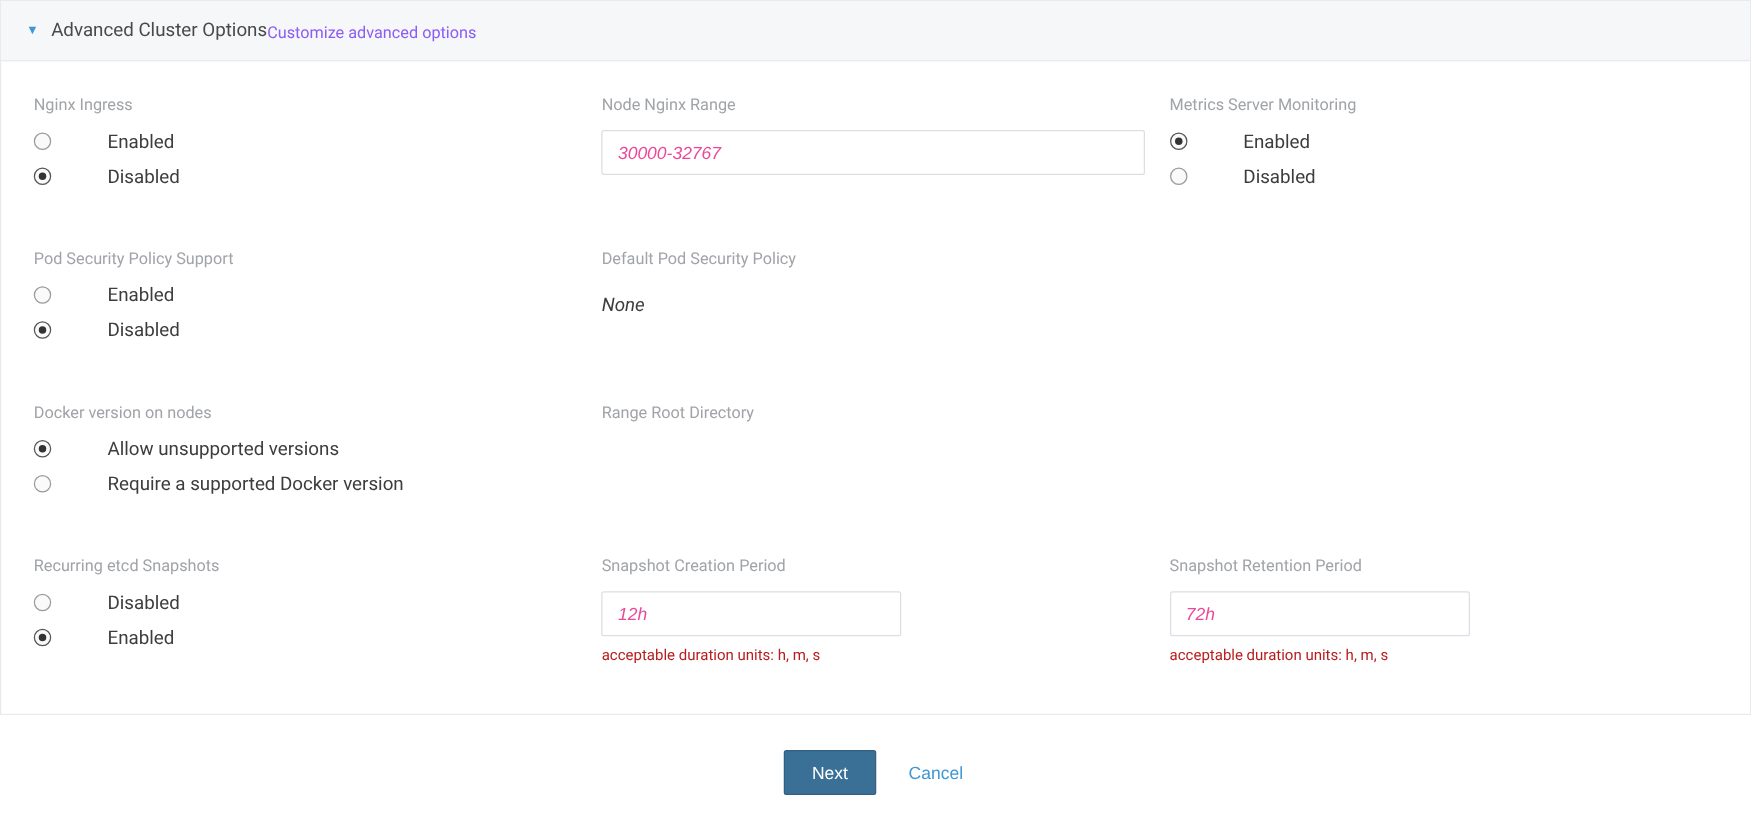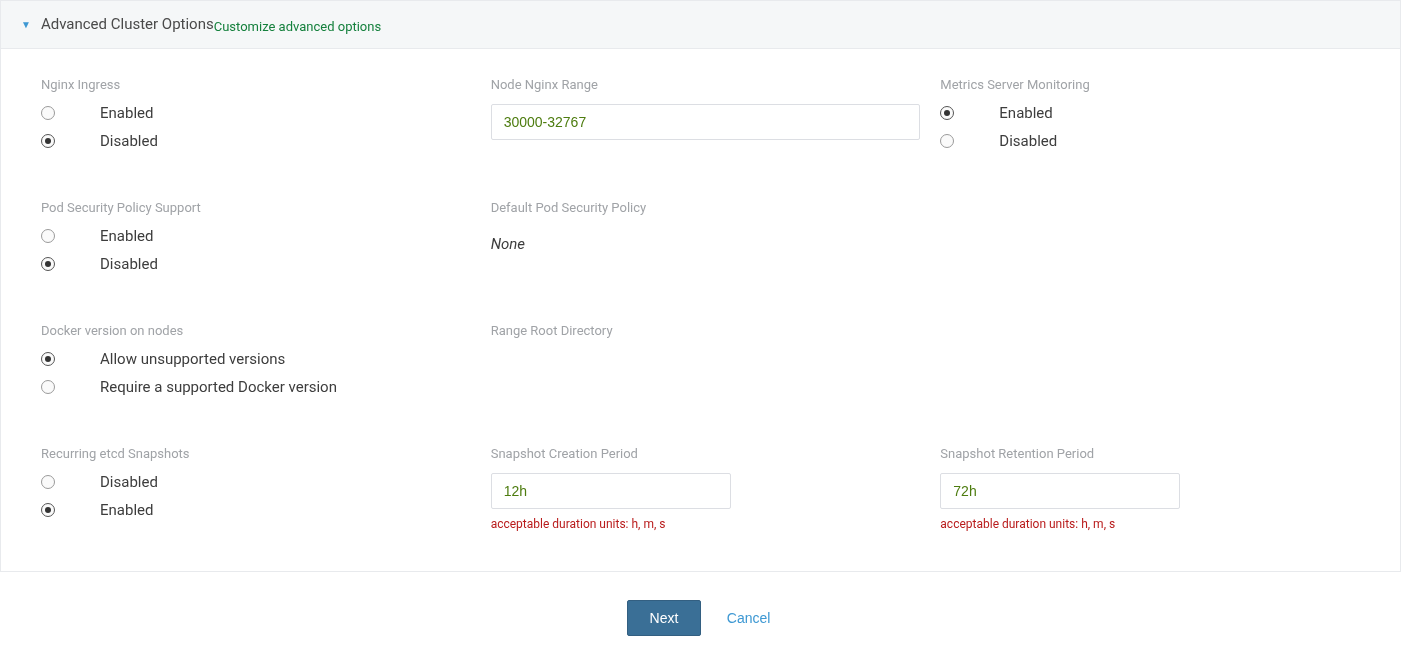--- a/index.html
+++ b/index.html
@@ -30,25 +30,25 @@
     margin-top: 4px;
   }
   .header-text { display: flex; flex-direction: row; }
   .header-title {
     font-size: 15px;
     color: #4a4a4a;
     font-weight: 400;
   }
   .header-subtitle {
     font-size: 13px;
-    color: #15803d;
+    color: #8b5cf6;
     margin-top: 4px;
   }
   .panel-body {
-    padding: 28px 30px 40px 40px;
+    padding: 28px 30px 40px 26px;
     display: grid;
     grid-template-columns: 1fr 1fr 1fr;
     row-gap: 40px;
     column-gap: 20px;
   }
   .field-block { }
   .field-label {
     font-size: 13px;
     color: #a0a3a7;
     margin-bottom: 12px;
@@ -86,22 +86,23 @@
     font-size: 15px;
     color: #3d3d3d;
   }
   .text-input {
     width: 100%;
     max-width: 440px;
     padding: 9px 12px;
     border: 1px solid #dcdee3;
     border-radius: 2px;
     font-size: 14px;
-    color: #4d7c0f;
+    color: #ec4899;
     background: #fff;
+    font-style: italic;
   }
   .narrow { max-width: 240px; }
   .select-box {
     font-size: 15px;
     color: #3d3d3d;
     padding: 8px 0;
     font-style: italic;
   }
   .hint {
     font-size: 12px;

